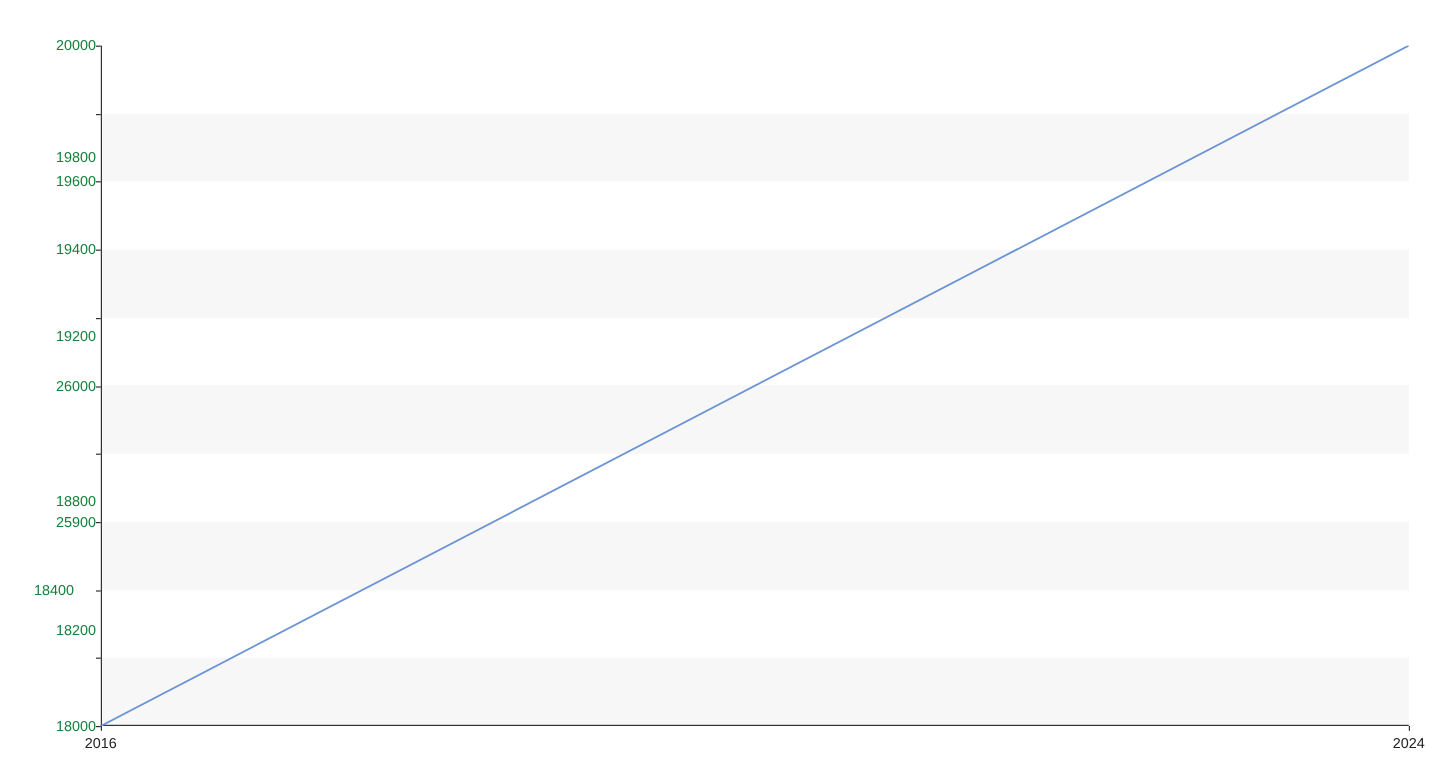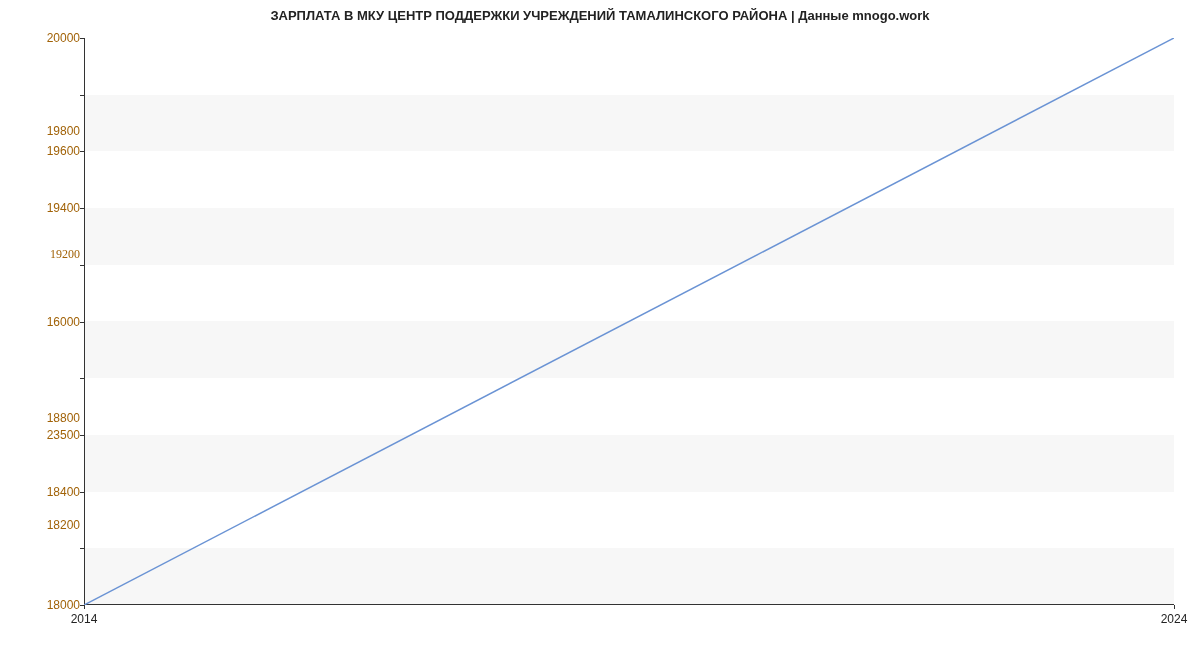--- a/index.html
+++ b/index.html
@@ -45,21 +45,21 @@
       width: 100%;
       height: 28.35px;
       background: #ffffff;
     }
     .y-tick-label {
       position: absolute;
       right: 1120px;
       width: 70px;
       text-align: right;
       font-size: 12px;
-      color: #a16207;
+      color: #15803d;
       transform: translateY(-50%);
     }
     .x-tick-label {
       position: absolute;
       top: 612px;
       font-size: 12px;
       color: #222;
       transform: translateX(-50%);
     }
     .y-tick-mark {
@@ -82,53 +82,52 @@
       top: 38px;
       width: 1090px;
       height: 567px;
       pointer-events: none;
     }
   </style>
 </head>
 <body>
 
 <div class="chart-container">
-  <div class="chart-title">ЗАРПЛАТА В МКУ ЦЕНТР ПОДДЕРЖКИ УЧРЕЖДЕНИЙ ТАМАЛИНСКОГО РАЙОНА | Данные mnogo.work</div>
 
   <div class="plot-area">
 
   <div class="grid-band" style="top: 453.6px; height: 56.7px;"></div>
       <div class="grid-band" style="top: 340.2px; height: 56.7px;"></div>
       <div class="grid-band" style="top: 226.8px; height: 56.7px;"></div>
       <div class="grid-band" style="top: 113.4px; height: 56.7px;"></div>
       <div class="grid-band" style="top: 0px; height: 56.7px;"></div>
     </div>
 
   <svg class="line-svg" viewBox="0 0 1090 567" preserveAspectRatio="none">
     <line id="data-line" x1="0" y1="567" x2="1090" y2="0" stroke="#6a93d4" stroke-width="1.5"></line>
   </svg>
 <div class="y-tick-label" style="top: 605px;">18000</div>
     <div class="y-tick-mark" style="top: 605px;"></div>
     <div class="y-tick-label" style="top: 525px;">18200</div>
     <div class="y-tick-mark" style="top: 548.3px;"></div>
-    <div class="y-tick-label" style="top: 491.6px;">18400</div>
+    <div class="y-tick-label" style="top: 491.6px; text-align: center;">18400</div>
     <div class="y-tick-mark" style="top: 491.6px;"></div>
-    <div class="y-tick-label" style="top: 434.9px;">23500</div>
+    <div class="y-tick-label" style="top: 434.9px;">25900</div>
     <div class="y-tick-mark" style="top: 434.9px;"></div>
     <div class="y-tick-label" style="top: 378.2px; margin-top: 40px;">18800</div>
     <div class="y-tick-mark" style="top: 378.2px;"></div>
-    <div class="y-tick-label" style="top: 321.5px;">16000</div>
+    <div class="y-tick-label" style="top: 321.5px;">26000</div>
     <div class="y-tick-mark" style="top: 321.5px;"></div>
-    <div class="y-tick-label" style="top: 254px; font-family: Liberation Serif, serif;">19200</div>
+    <div class="y-tick-label" style="top: 280px;">19200</div>
     <div class="y-tick-mark" style="top: 264.8px;"></div>
     <div class="y-tick-label" style="top: 208.1px;">19400</div>
     <div class="y-tick-mark" style="top: 208.1px;"></div>
     <div class="y-tick-label" style="top: 151.4px;">19600</div>
     <div class="y-tick-mark" style="top: 151.4px;"></div>
     <div class="y-tick-label" style="top: 94.7px; margin-top: 36px;">19800</div>
     <div class="y-tick-mark" style="top: 94.7px;"></div>
     <div class="y-tick-label" style="top: 38px;">20000</div>
     <div class="y-tick-mark" style="top: 38px;"></div>
-    <div class="x-tick-label" style="left: 84px;">2014</div>
+    <div class="x-tick-label" style="left: 84px;">2016</div>
     <div class="x-tick-mark" style="left: 84px;"></div>
     <div class="x-tick-label" style="left: 1174px;">2024</div>
     <div class="x-tick-mark" style="left: 1174px;"></div>
   </div>
 
 </body></html>

